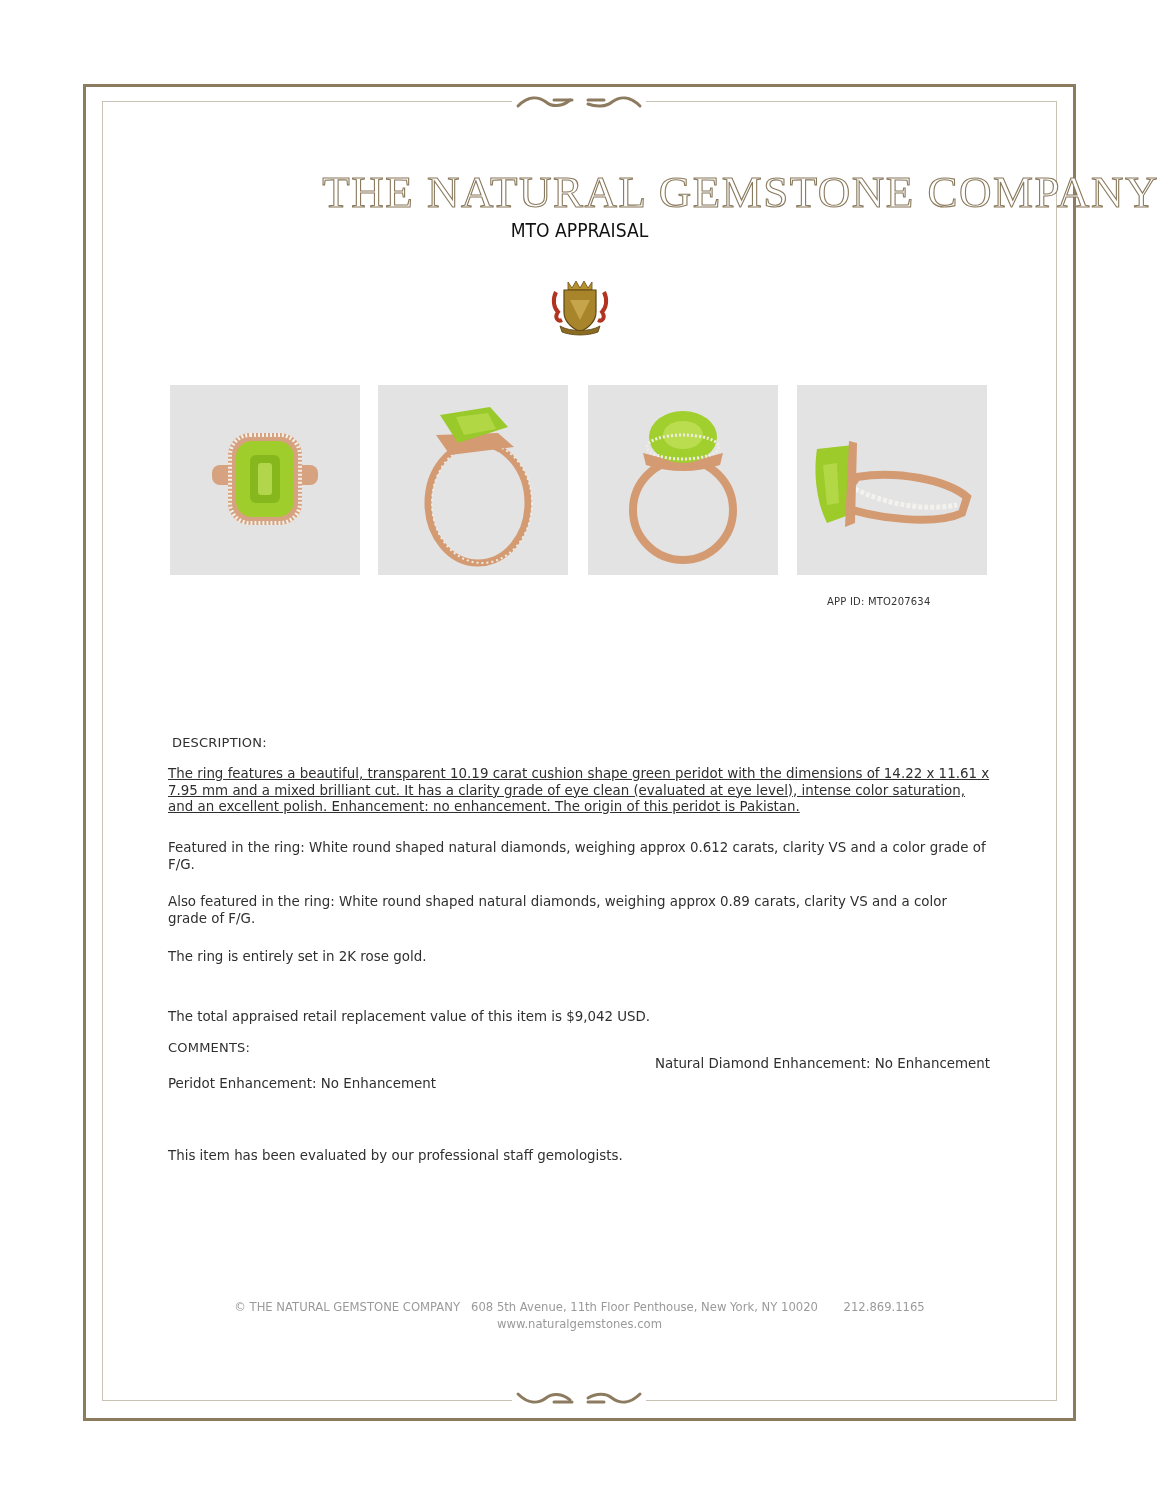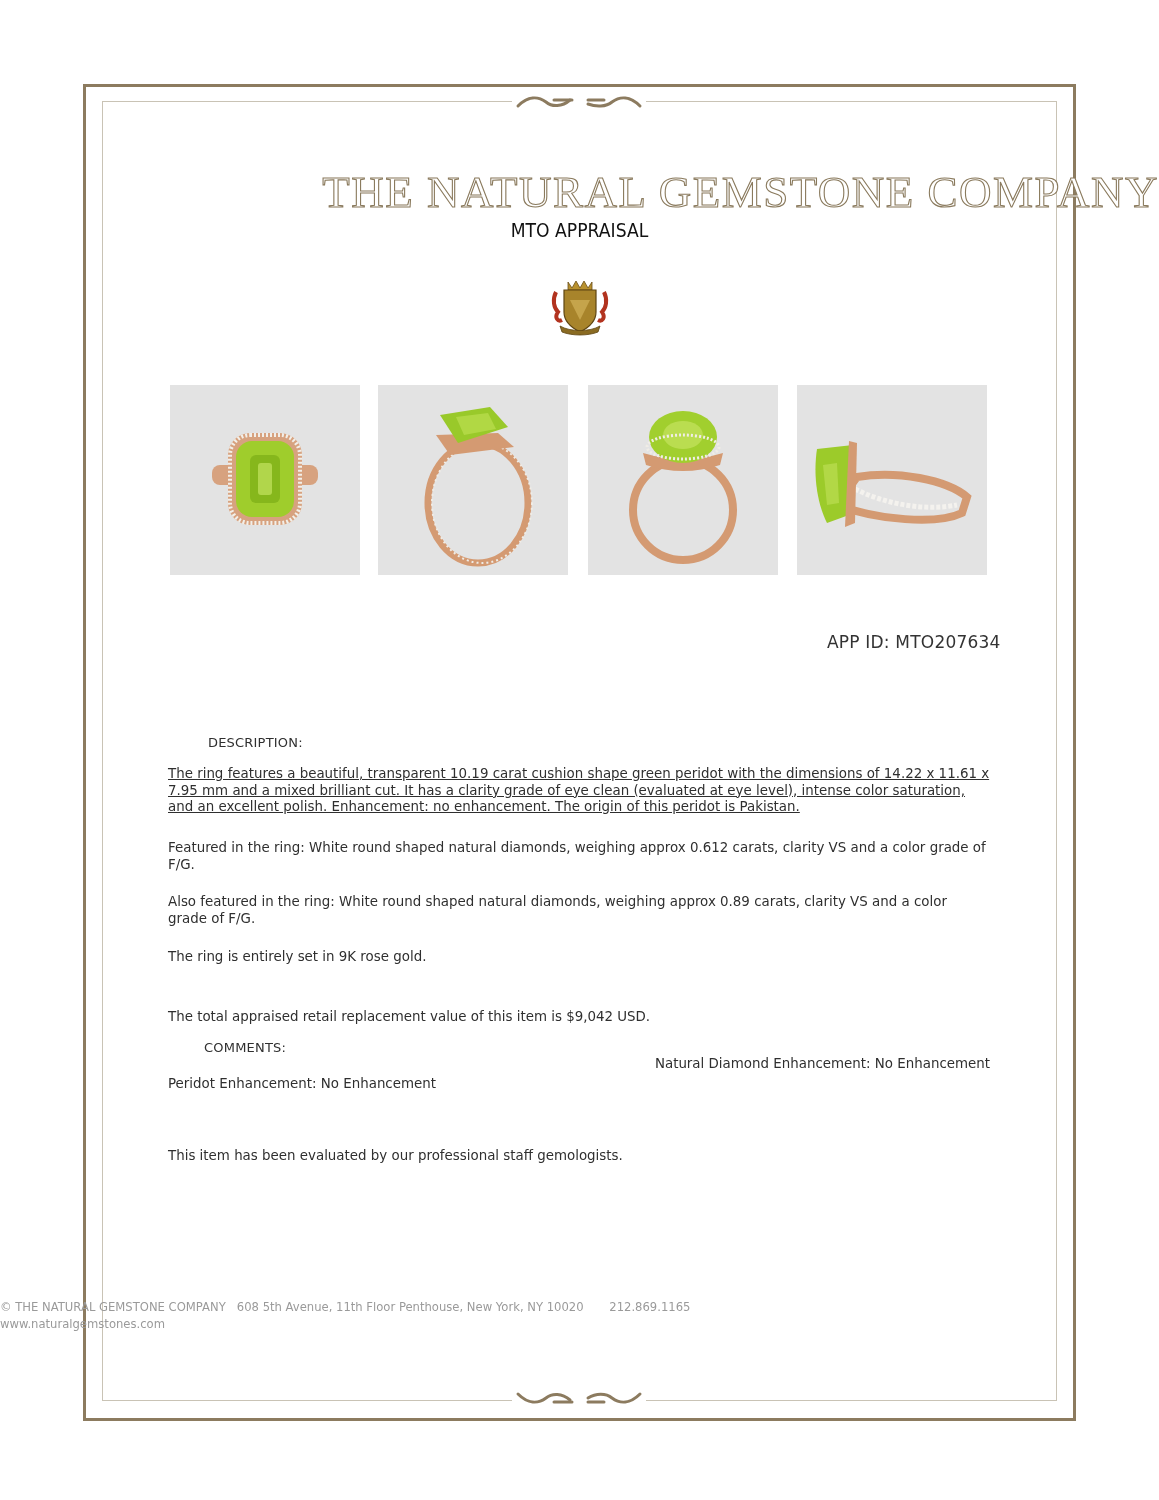--- a/index.html
+++ b/index.html
@@ -21,27 +21,27 @@
     .subtitle { position: absolute; left: 0; width: 1159px; top: 218px; text-align: center;
                 font-family: "DejaVu Sans", sans-serif; font-size: 20px; color: #111;
                 letter-spacing: 0px; transform: scaleX(0.86); }
 
     .crest { position: absolute; left: 548px; top: 276px; width: 64px; height: 64px; }
 
     .gallery { position: absolute; left: 170px; top: 385px; width: 820px; height: 190px; }
     .tile { position: absolute; top: 0; width: 190px; height: 190px; background: #e3e3e3; overflow: hidden; }
     .tile svg { display: block; }
 
-    .app-id { position: absolute; left: 827px; top: 632px; font-size: 17px; color: #333;
+    .app-id { position: absolute; left: 827px; top: 596px; font-size: 10px; color: #333;
               letter-spacing: 0.2px; }
 
-    .section-label { position: absolute; font-size: 13px; color: #2f2f2f; letter-spacing: 0.2px; margin-left: 36px; }
+    .section-label { position: absolute; font-size: 13px; color: #2f2f2f; letter-spacing: 0.2px; }
     .para { position: absolute; left: 168px; width: 822px; font-size: 13.4px; line-height: 16.5px; color: #2f2f2f; }
 
-    .footer { position: absolute; left: 0; width: 1159px; font-size: 11.6px; color: #9a9a9a; }
+    .footer { position: absolute; left: 0; width: 1159px; text-align: center; font-size: 11.6px; color: #9a9a9a; }
     .footer span.gap { display: inline-block; width: 22px; }
   </style>
 </head>
 <body>
 
 <div class="outer-frame"></div>
 <div class="inner-frame"></div>
 
 <div class="ornament top">
   <svg width="134" height="22" viewBox="0 0 134 22">
@@ -116,21 +116,21 @@
   </div>
 </div>
 
 <div class="app-id">APP ID: MTO207634</div>
 
 <div class="section-label" style="left:172px; top:735px;">DESCRIPTION:</div>
 
 <div class="para" style="top:766px;text-decoration:underline;">The ring features a beautiful, transparent 10.19 carat cushion shape green peridot with the dimensions of 14.22 x 11.61 x 7.95 mm and a mixed brilliant cut. It has a clarity grade of eye clean (evaluated at eye level), intense color saturation, and an excellent polish. Enhancement: no enhancement. The origin of this peridot is Pakistan.</div>
 <div class="para" style="top:840px;">Featured in the ring: White round shaped natural diamonds, weighing approx 0.612 carats, clarity VS and a color grade of F/G.</div>
 <div class="para" style="top:894px;">Also featured in the ring: White round shaped natural diamonds, weighing approx 0.89 carats, clarity VS and a color grade of F/G.</div>
-<div class="para" style="top:949px;">The ring is entirely set in 9K rose gold.</div>
+<div class="para" style="top:949px;">The ring is entirely set in 2K rose gold.</div>
 <div class="para" style="top:985px;margin-top:24px;">The total appraised retail replacement value of this item is $9,042 USD.</div>
 
 <div class="section-label" style="left:168px; top:1040px;">COMMENTS:</div>
 <div class="para" style="top:1076px;">Peridot Enhancement: No Enhancement</div>
 <div class="para" style="top:1056px;text-align:right;">Natural Diamond Enhancement: No Enhancement</div>
 <div class="para" style="top:1148px;">This item has been evaluated by our professional staff gemologists.</div>
 
 <div class="footer" style="top:1300px;">
   <span>© THE NATURAL GEMSTONE COMPANY</span>&nbsp;&nbsp;
   <span>608 5th Avenue, 11th Floor Penthouse, New York, NY  10020</span><span class="gap"></span>

